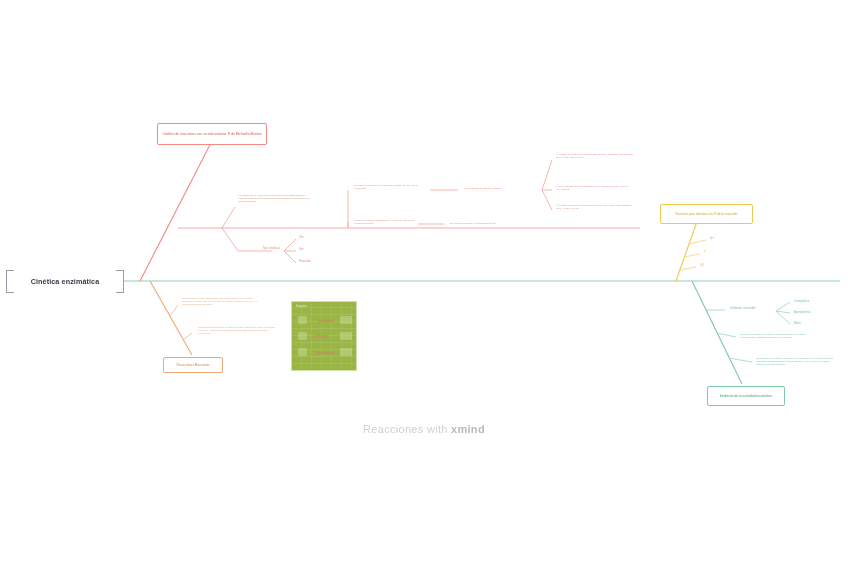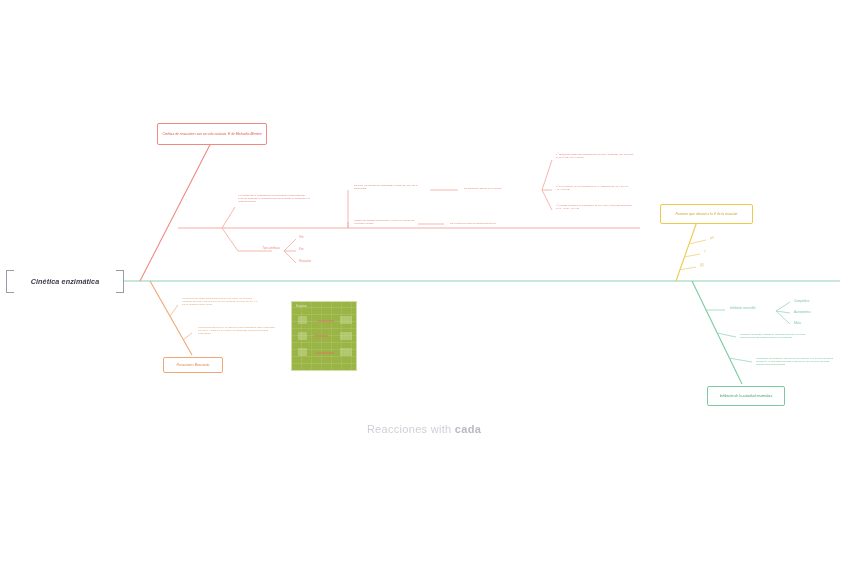--- a/index.html
+++ b/index.html
@@ -19,21 +19,20 @@
     position:absolute;left:0;top:0;
     width:848px;height:565px;
     pointer-events:none;
   }
   .node{
     position:absolute;
     box-sizing:border-box;
     line-height:1.25;
     white-space:normal;
     word-wrap:break-word;
-    font-style:italic;
   }
   
   .root{
     left:6px;top:268px;
     width:118px;height:27px;
     display:flex;align-items:center;justify-content:center;
     font-size:7.2px;font-weight:bold;color:#3a3a4a;
     letter-spacing:.1px;
     text-align:center;
   }
@@ -219,16 +218,16 @@
 
   <div class="node txt t-green fs-xxs" style="left:792px;top:299px;width:36px;">Competitiva</div>
   <div class="node txt t-green fs-xxs" style="left:792px;top:310px;width:36px;">Acompetitiva</div>
   <div class="node txt t-green fs-xxs" style="left:792px;top:321px;width:36px;">Mixta</div>
 
   <div class="node txt t-green fs-tiny" style="left:738px;top:332px;width:78px;">Inhibición reversible: modifican provisionalmente la enzima, generalmente formando enlaces no covalentes</div>
 
   <div class="node txt t-green fs-tiny" style="left:754px;top:356px;width:86px;">Inhibidores irreversibles: son los que se asocian a la enzima de forma covalente, la actividad enzimática disminuye. Se incluyen aquellos agentes desnaturalizantes</div>
 
   <div class="watermark">
-    <span>Reacciones with </span><b>cada</b>
+    <span>Reacciones with </span><b>xmind</b>
   </div>
 
 </div>
 
 </body></html>

